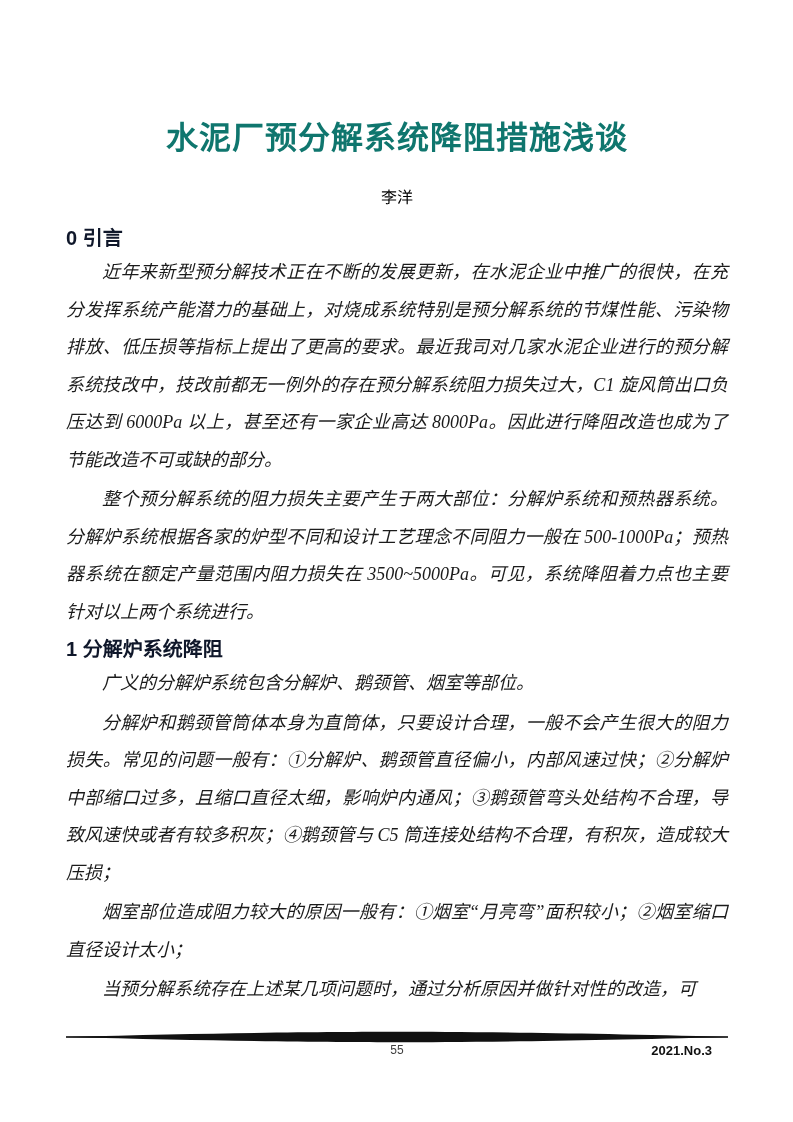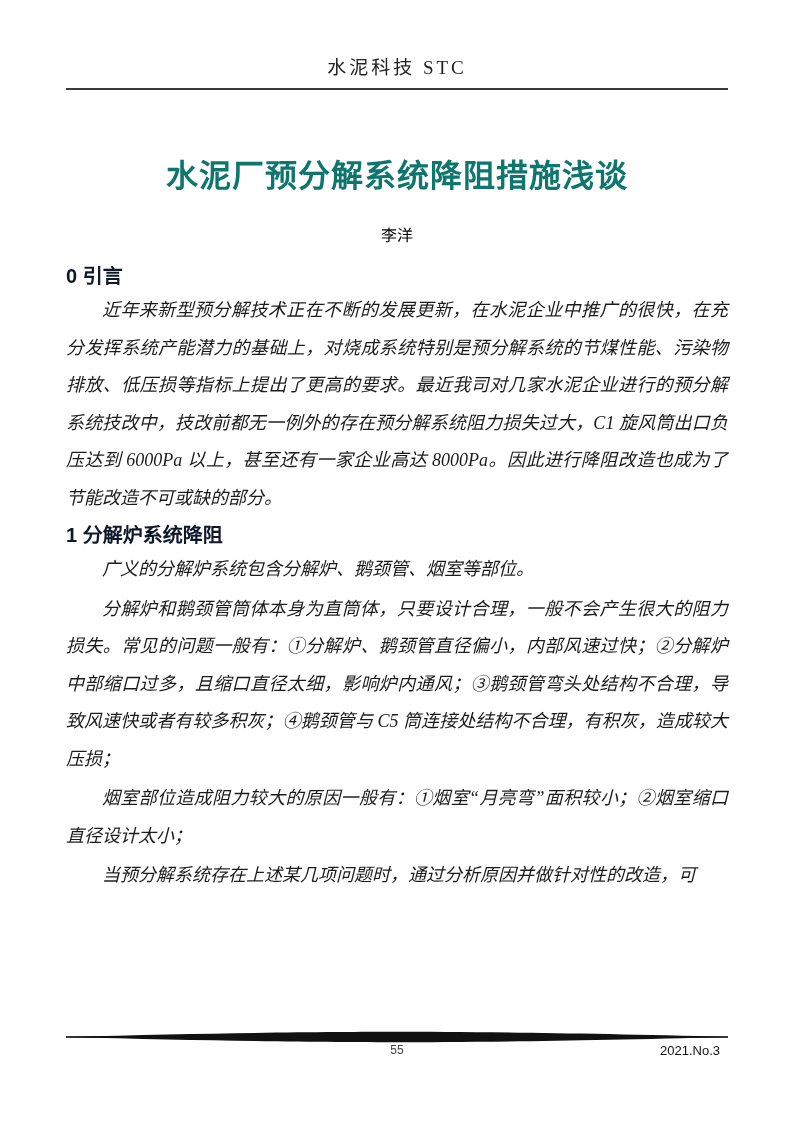--- a/index.html
+++ b/index.html
@@ -90,40 +90,38 @@
   }
   .page-num {
     position: absolute;
     left: 0; right: 0;
     text-align: center;
     font-size: 12px;
     color: #404040;
   }
   .issue {
     position: absolute;
-    right: 8px;
+    right: 16px;
     font-size: 13px;
     color: #111;
+    font-weight: bold;
   }
 </style>
 </head>
 <body>
 
 <div class="page">
 
-  <div class="running-head">
-    <div class="journal-title">水泥科技 STC</div>
-    <div class="head-rule"></div>
-  </div>
 
   <h1 class="article-title">水泥厂预分解系统降阻措施浅谈</h1>
   <div class="author">李洋</div>
 
   <h2 class="section-heading sec0">0 引言</h2>
   <p class="body-para">近年来新型预分解技术正在不断的发展更新，在水泥企业中推广的很快，在充分发挥系统产能潜力的基础上，对烧成系统特别是预分解系统的节煤性能、污染物排放、低压损等指标上提出了更高的要求。最近我司对几家水泥企业进行的预分解系统技改中，技改前都无一例外的存在预分解系统阻力损失过大，C1 旋风筒出口负压达到 6000Pa 以上，甚至还有一家企业高达 8000Pa。因此进行降阻改造也成为了节能改造不可或缺的部分。</p>
+  <p class="body-para">整个预分解系统的阻力损失主要产生于两大部位：分解炉系统和预热器系统。分解炉系统根据各家的炉型不同和设计工艺理念不同阻力一般在 500-1000Pa；预热器系统在额定产量范围内阻力损失在 3500~5000Pa。可见，系统降阻着力点也主要针对以上两个系统进行。</p>
 
   <h2 class="section-heading sec1">1 分解炉系统降阻</h2>
   <p class="body-para">广义的分解炉系统包含分解炉、鹅颈管、烟室等部位。</p>
   <p class="body-para">分解炉和鹅颈管筒体本身为直筒体，只要设计合理，一般不会产生很大的阻力损失。常见的问题一般有：①分解炉、鹅颈管直径偏小，内部风速过快；②分解炉中部缩口过多，且缩口直径太细，影响炉内通风；③鹅颈管弯头处结构不合理，导致风速快或者有较多积灰；④鹅颈管与 C5 筒连接处结构不合理，有积灰，造成较大压损；</p>
   <p class="body-para">烟室部位造成阻力较大的原因一般有：①烟室“月亮弯”面积较小；②烟室缩口直径设计太小；</p>
   <p class="body-para">当预分解系统存在上述某几项问题时，通过分析原因并做针对性的改造，可</p>
 
   <div class="footer">
     <svg class="footer-divider" viewBox="0 0 662 12" preserveAspectRatio="none" xmlns="http://www.w3.org/2000/svg">
       <rect x="0" y="5.2" width="662" height="1.6" fill="#111"></rect>

